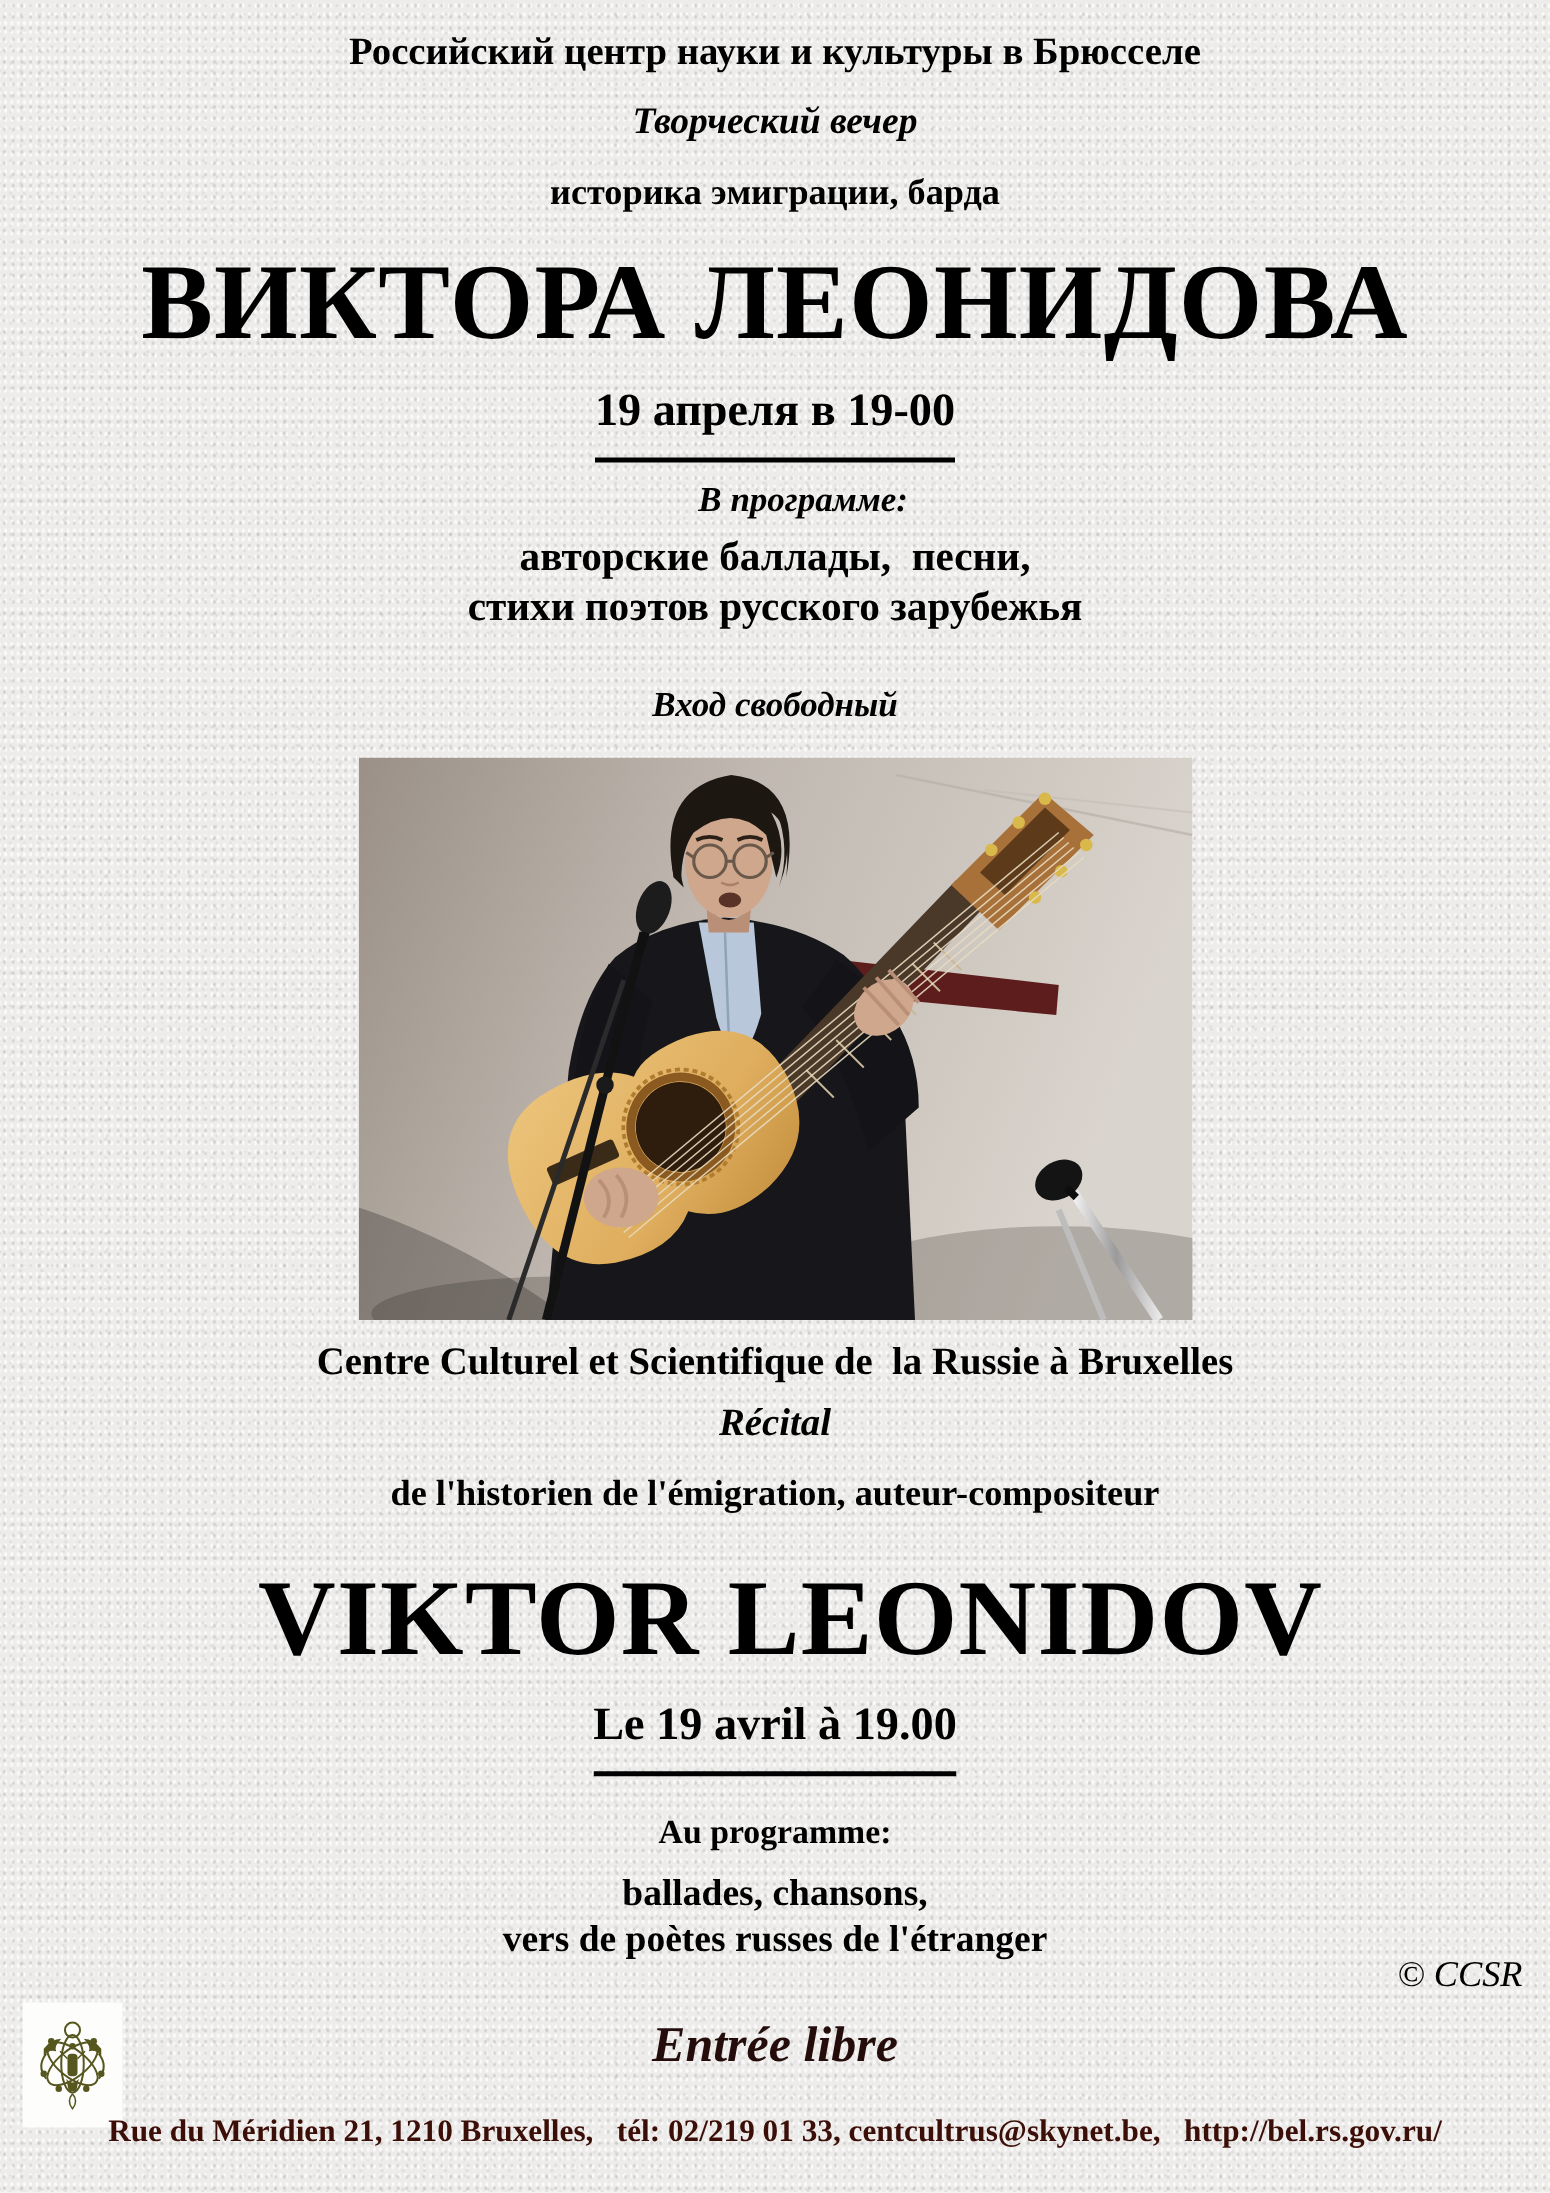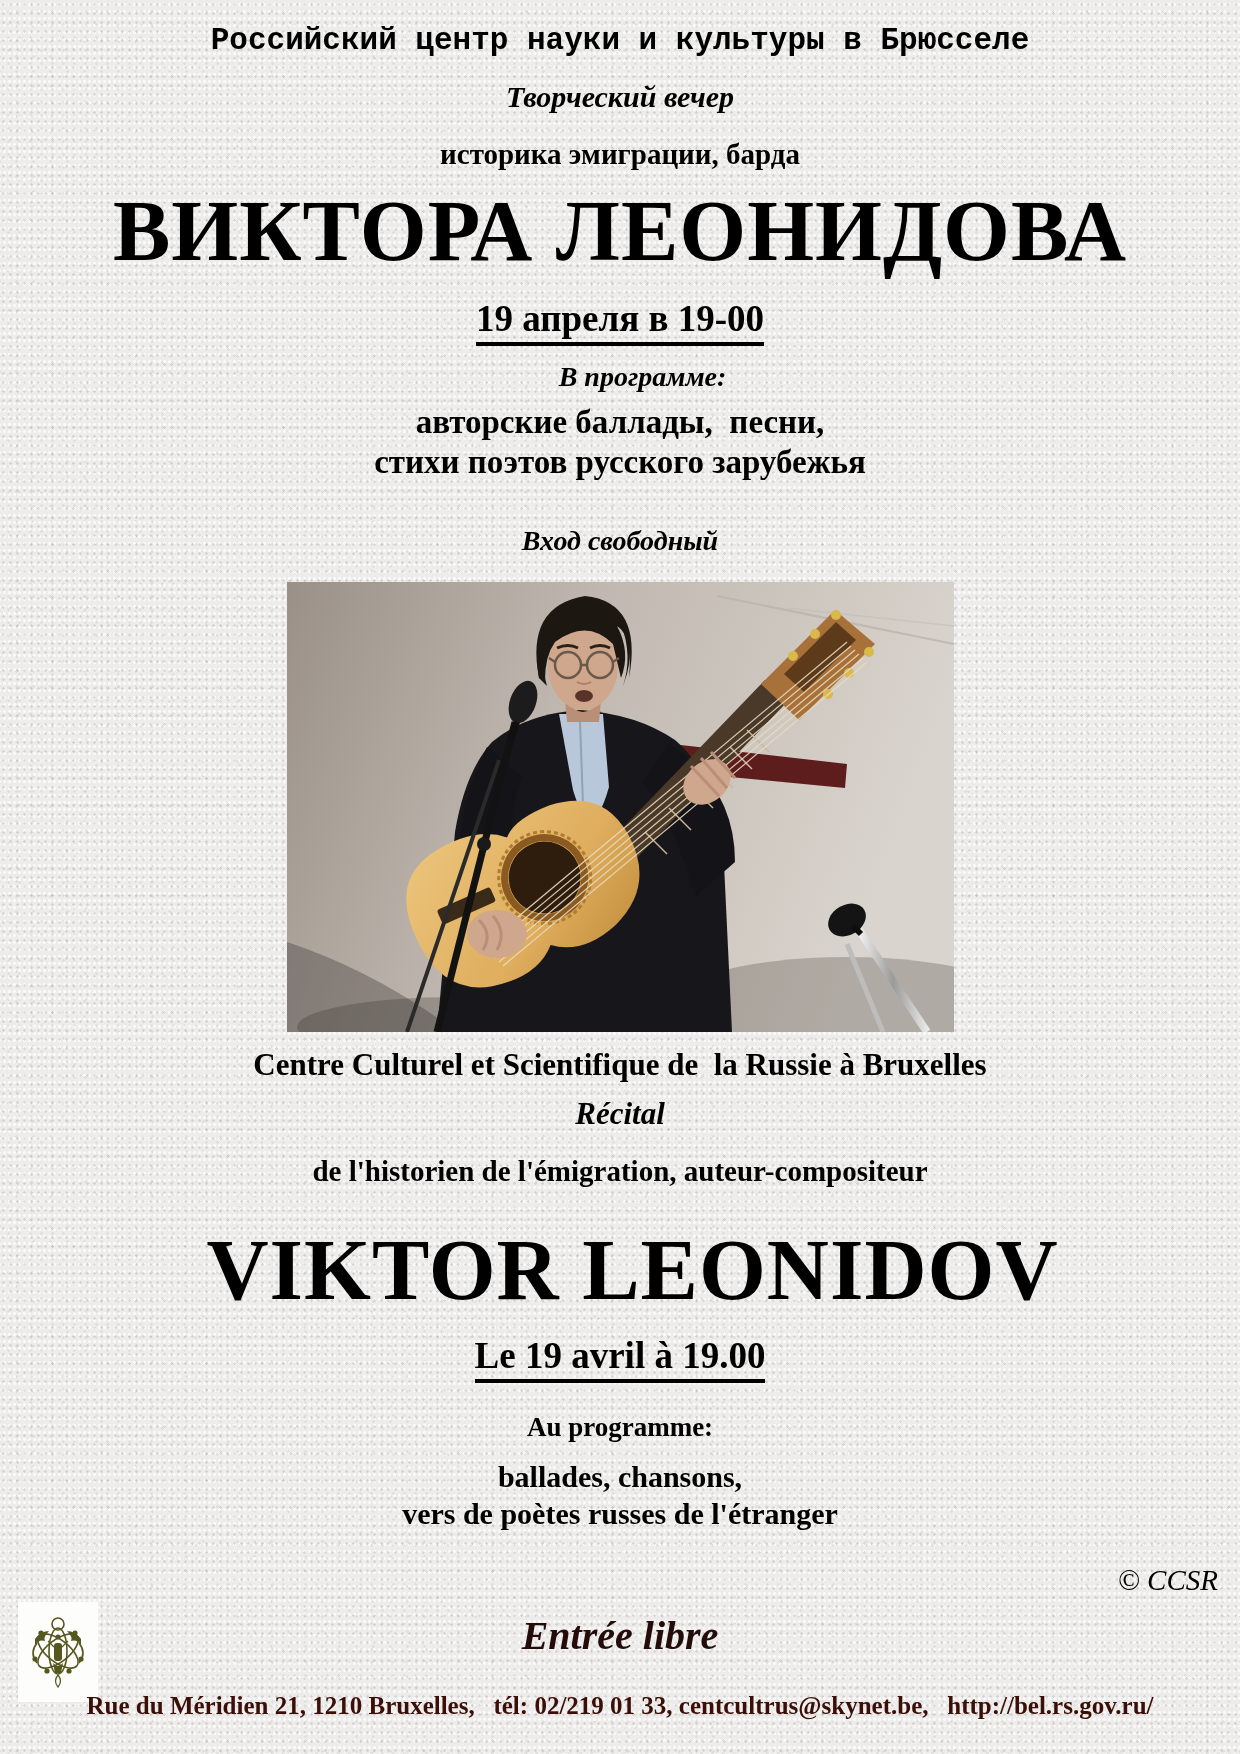--- a/index.html
+++ b/index.html
@@ -18,26 +18,26 @@
       radial-gradient(rgba(150,150,155,.16) 1px, transparent 1.4px),
       radial-gradient(rgba(255,255,255,.75) 1px, transparent 1.5px),
       radial-gradient(rgba(125,125,130,.12) 1.2px, transparent 1.6px);
     background-size:7px 9px, 11px 13px, 5px 7px, 17px 15px;
     background-position:0 0, 3px 5px, 2px 1px, 8px 4px;
     text-align:center;
   }
   .ln{margin:0;white-space:pre-wrap;}
   .b{font-weight:bold;}
   .i{font-style:italic;}
-  .org-ru{padding-top:22px;font-size:31px;line-height:1.2;font-family:Liberation Mono, monospace;}
+  .org-ru{padding-top:22px;font-size:31px;line-height:1.2;}
   .event-ru{margin-top:20px;font-size:30px;line-height:1.2;}
   .desc-ru{margin-top:22px;font-size:29px;line-height:1.2;}
-  .title-big{margin-top:10px;font-size:86px;line-height:1.15;font-weight:bold;letter-spacing:1px;}
+  .title-big{margin-top:20px;font-size:86px;line-height:1.15;font-weight:bold;letter-spacing:1px;}
   .date-line{margin-top:16px;font-size:37px;line-height:1.2;}
-  .date-line span{display:inline-block;border-bottom:4px solid #000;padding-bottom:1px;}
+  .date-line span{display:inline-block;border-bottom:4px solid #000;padding-bottom:15px;}
   .prog-label-ru{margin-top:14px;font-size:28px;line-height:1.2;padding-left:45px;}
   .prog-ru{margin-top:8px;font-size:33px;line-height:1.22;}
   .admission-ru{margin-top:42px;font-size:28px;line-height:1.2;}
   .photo-wrap{margin:24px auto 0 auto;width:667px;height:450px;display:block;}
   .org-fr{margin-top:14px;font-size:31px;line-height:1.2;}
   .event-fr{margin-top:12px;font-size:31px;line-height:1.2;}
   .desc-fr{margin-top:22px;font-size:29px;line-height:1.2;}
   .title-fr{margin-top:32px;font-size:86px;line-height:1.15;font-weight:bold;letter-spacing:1px;padding-left:25px;}
   .date-fr{margin-top:14px;font-size:37px;line-height:1.2;}
   .prog-label-fr{margin-top:28px;font-size:27px;line-height:1.2;}

